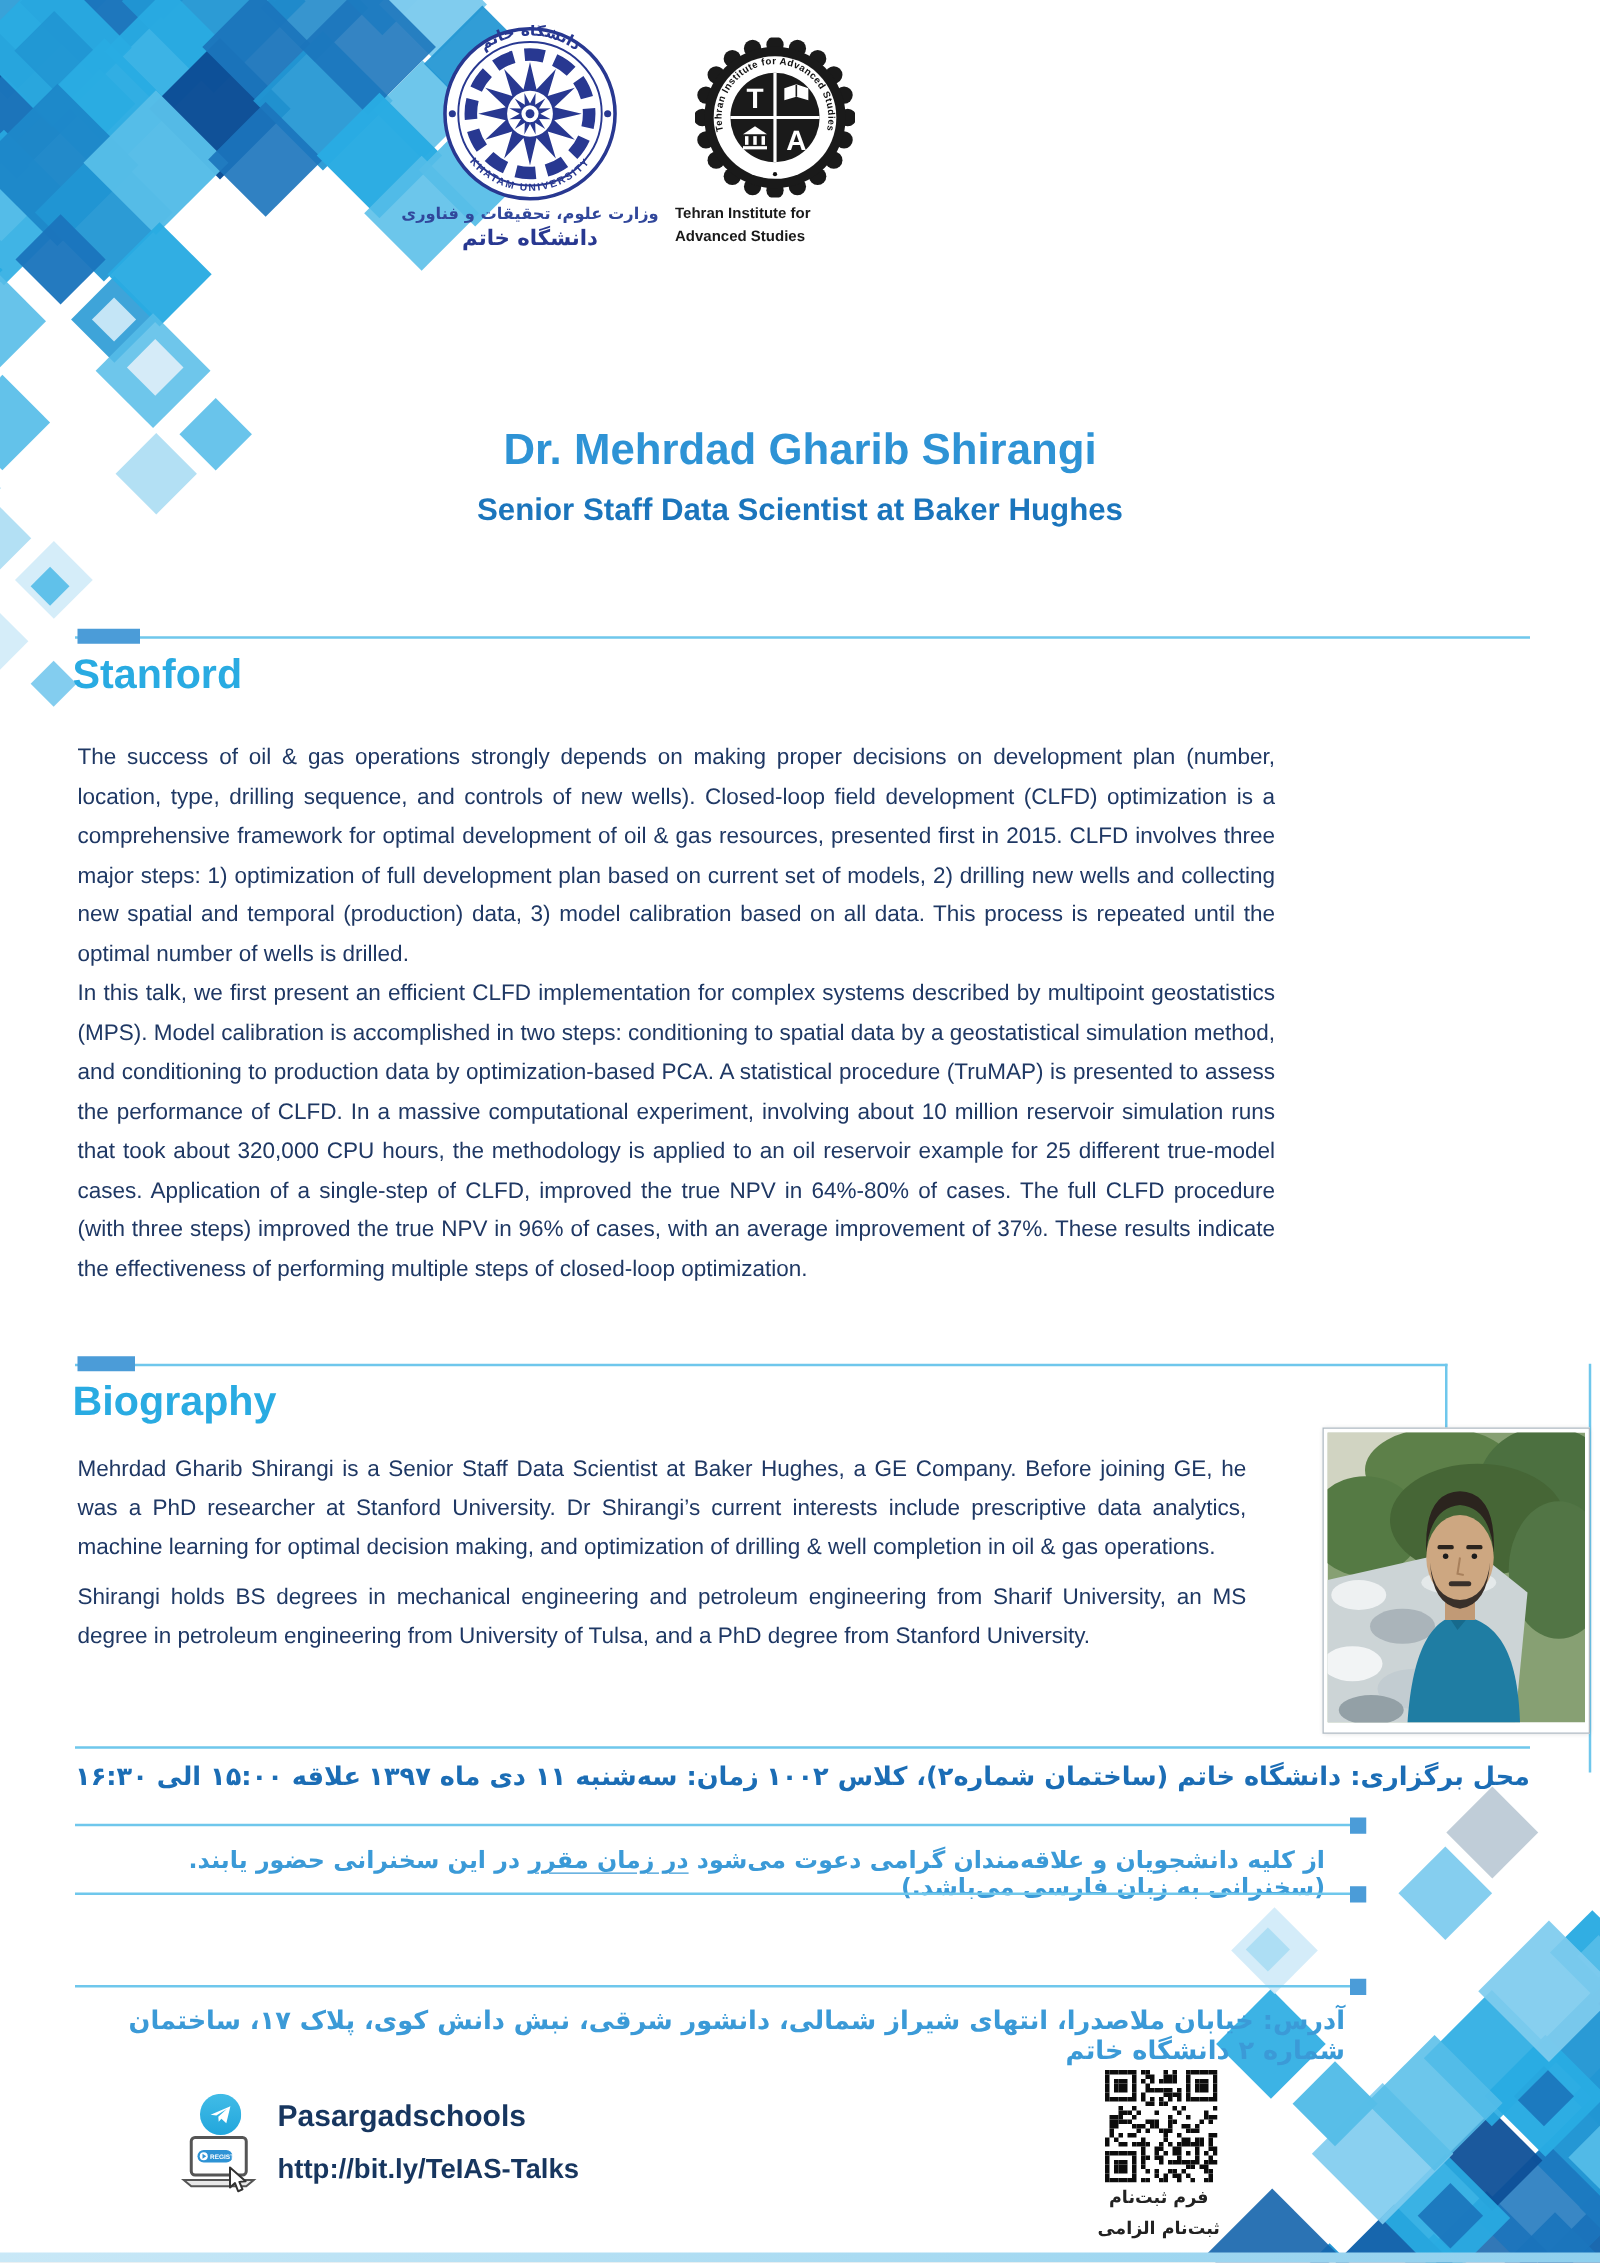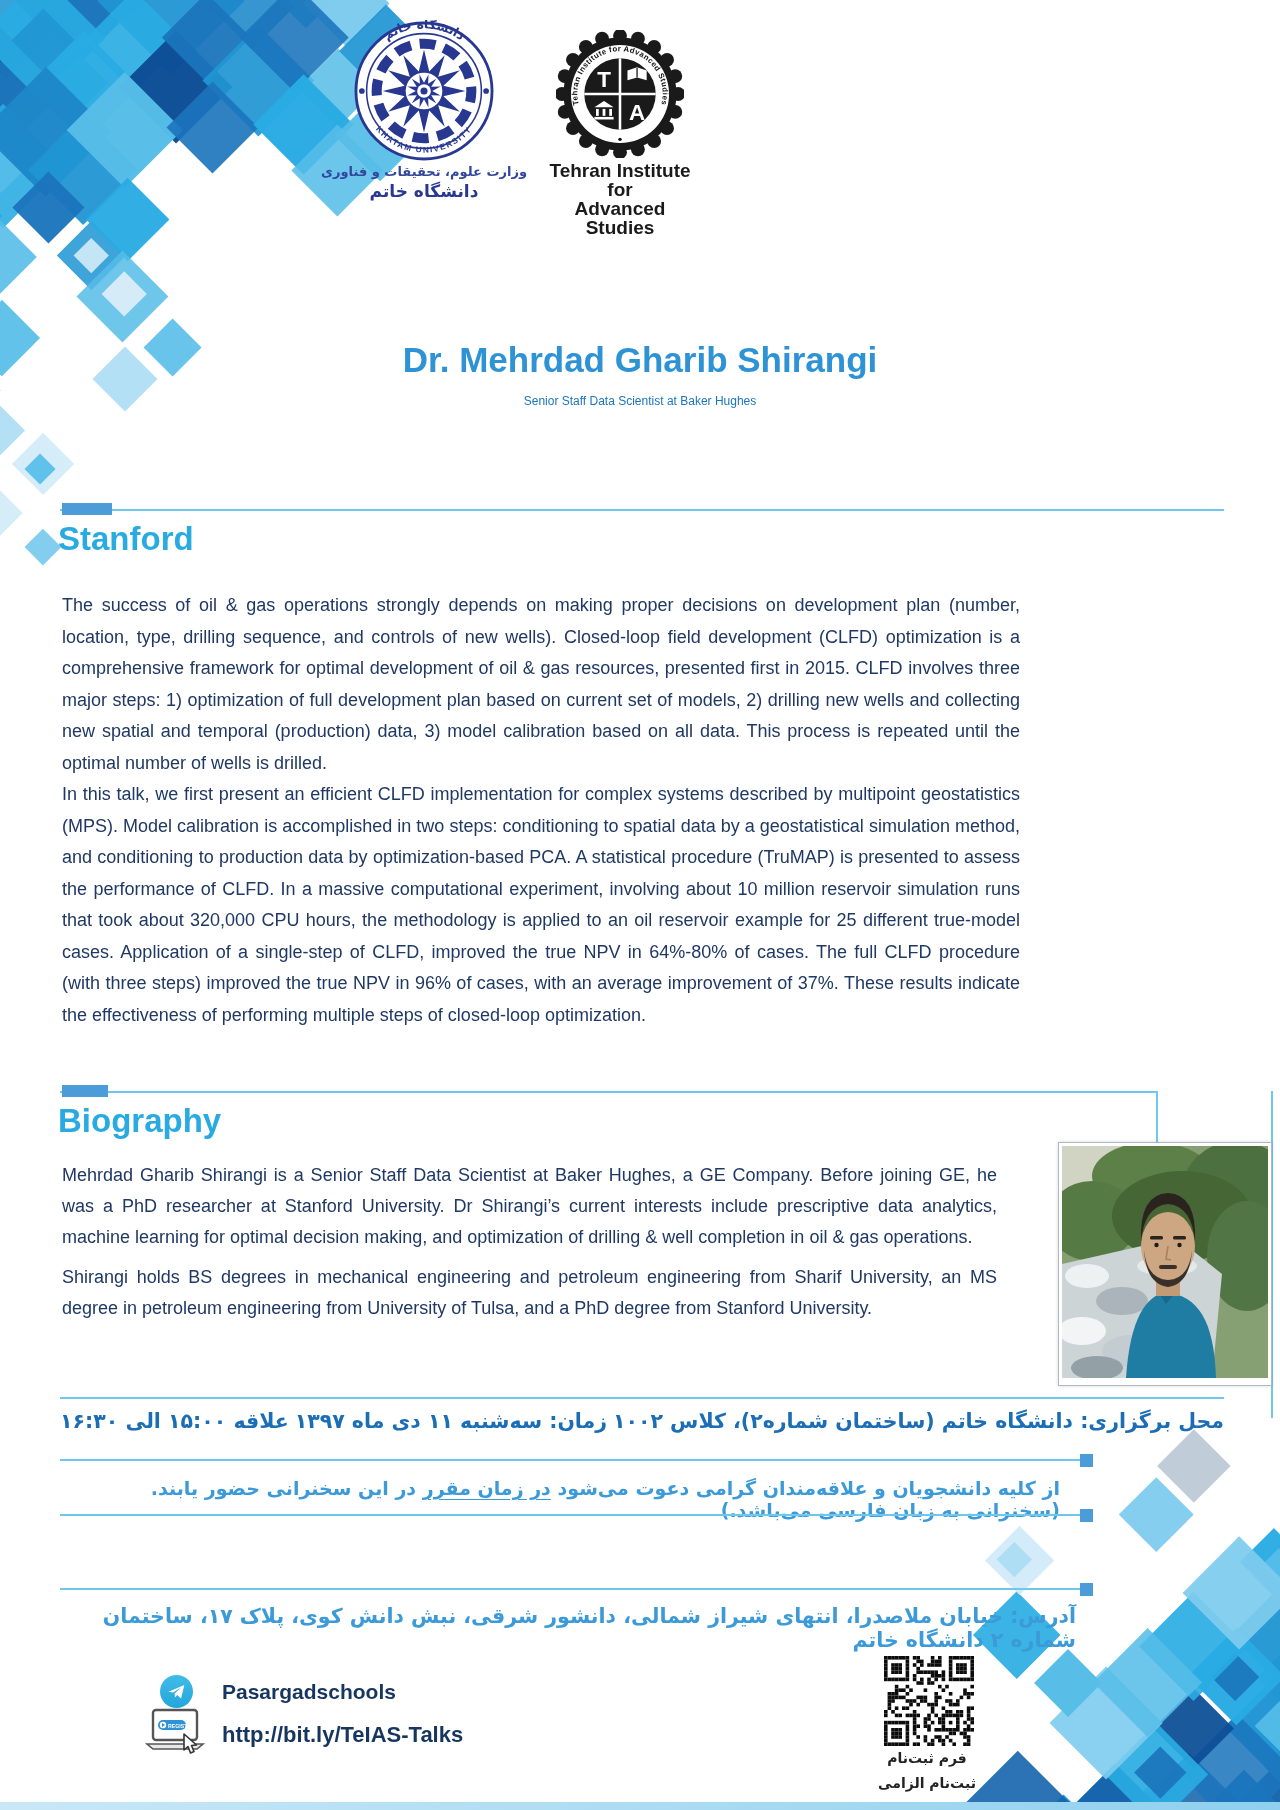--- a/index.html
+++ b/index.html
@@ -6,41 +6,41 @@
   .poster{position:relative;width:1280px;height:1810px;margin:0 auto;background:#ffffff;
           overflow:hidden;font-family:"Liberation Sans",sans-serif;}
   .abs{position:absolute;}
   .mosaic{position:absolute;left:0;top:0;width:1280px;height:1810px;z-index:0;pointer-events:none;}
   .z{z-index:2;}
   .diamond{position:absolute;}
   
   .title{left:0;right:0;top:224px;text-align:center;color:#1b75bc;font-weight:bold;
          font-size:27.5px;line-height:39px;}
   .speaker{left:0;right:0;top:340px;text-align:center;color:#2e93d5;font-weight:bold;font-size:35px;}
-  .role{left:0;right:0;top:394px;text-align:center;color:#1b75bc;font-weight:normal;font-size:12px;}
+  .role{left:0;right:0;top:394px;text-align:center;color:#1b75bc;font-weight:bold;font-size:25px;}
   
   .hrule{height:2px;background:#6fc7ec;}
   .vrule{width:2px;background:#6fc7ec;}
   .hrect{width:50px;height:12px;background:#4b9cd8;}
   .h2{font-size:33px;font-weight:bold;color:#29abe2;}
   .bodytxt{color:#1f3864;font-size:18px;line-height:31.5px;text-align:justify;}
   .bodytxt p{margin:0;}
   
   .fa{font-family:"DejaVu Sans",sans-serif;font-weight:bold;direction:rtl;}
   .fa-dark{color:#1b6db5;}
   .fa-light{color:#3b9ad7;}
   .sq{width:13px;height:13px;background:#4b9cd8;}
   .row-flex{display:flex;justify-content:space-between;align-items:baseline;}
   .u{text-decoration:underline;text-underline-offset:4px;}
   
   .linktxt{color:#17365f;font-weight:bold;}
   .caption-kh{line-height:1.25;text-align:center;font-family:"DejaVu Sans",sans-serif;}
   .caption-kh .l1{font-size:13px;color:#31479b;font-weight:bold;}
   .caption-kh .l2{font-size:17px;color:#283891;font-weight:bold;margin-top:1px;}
-  .caption-te{text-align:center;font-size:19px;font-weight:bold;color:#1a1a1a;line-height:19px;}
+  .caption-te{font-size:12px;font-weight:bold;color:#1a1a1a;line-height:19px;}
   .photo-frame{background:#fff;border:1px solid #aeb9c2;padding:3px;box-shadow:0 0 4px rgba(0,0,0,.15);}
   .qrbox{background:#fff;padding:2px;}
   .qr-cap{text-align:center;font-family:"DejaVu Sans",sans-serif;font-weight:bold;
           font-size:14px;color:#222;line-height:25px;direction:rtl;}
   .bstrip{left:0;top:1802px;width:1280px;height:8px;background:linear-gradient(90deg,#c9e8f7,#8fd0ee);}
 </style>
 </head>
 <body>
 
 <div class="poster">
@@ -296,21 +296,21 @@
   <svg class="abs z" style="left:160px;top:1675px" width="33" height="33" viewBox="0 0 32 32">
     <defs>
         <linearGradient id="tg" x1="0" y1="0" x2="0" y2="1">
       <stop offset="0" stop-color="#41bce7"></stop>
           <stop offset="1" stop-color="#22a6dc"></stop>
         </linearGradient>
       </defs>
     <circle cx="16" cy="16" r="16" fill="url(#tg)"></circle>
     <path d="M8.2,16.2 L23.6,9.6 L20.4,22.8 L16.6,19.4 L14.5,21.7 L14.2,17.9 L20.8,11.8 L12.7,16.9 Z" fill="#ffffff"></path>
   </svg>
-  <div class="abs z linktxt" style="left:222px;top:1680px;font-size:21px">Pasargadschools</div>
+  <div class="abs z linktxt" style="left:222px;top:1680px;font-size:24px">Pasargadschools</div>
 
   <svg class="abs z" style="left:144px;top:1708px" width="62" height="50" viewBox="0 0 62 50">
     <rect x="9" y="2" width="44" height="30" rx="3" fill="#ffffff" stroke="#555555" stroke-width="2.4"></rect>
     <rect x="14" y="12" width="28" height="10" rx="5" fill="#2e93d5"></rect>
     <circle cx="19" cy="17" r="3.2" fill="#ffffff"></circle>
     <path d="M18,15 L21,17 L18,19 Z" fill="#2e93d5"></path>
     <text x="24" y="19.6" font-size="5.2" font-weight="bold" fill="#ffffff" font-family="Liberation Sans,sans-serif">REGISTER</text>
     <path d="M3,36 L59,36 L53,41 L9,41 Z" fill="#e8e8e8" stroke="#555555" stroke-width="1.6"></path>
     <g>
       <path d="M40,26 L40,42 L44,38.5 L46.5,45 L50,43.5 L47.5,37.5 L52.5,37 Z" fill="#ffffff" stroke="#333333" stroke-width="1.6" stroke-linejoin="round"></path>

